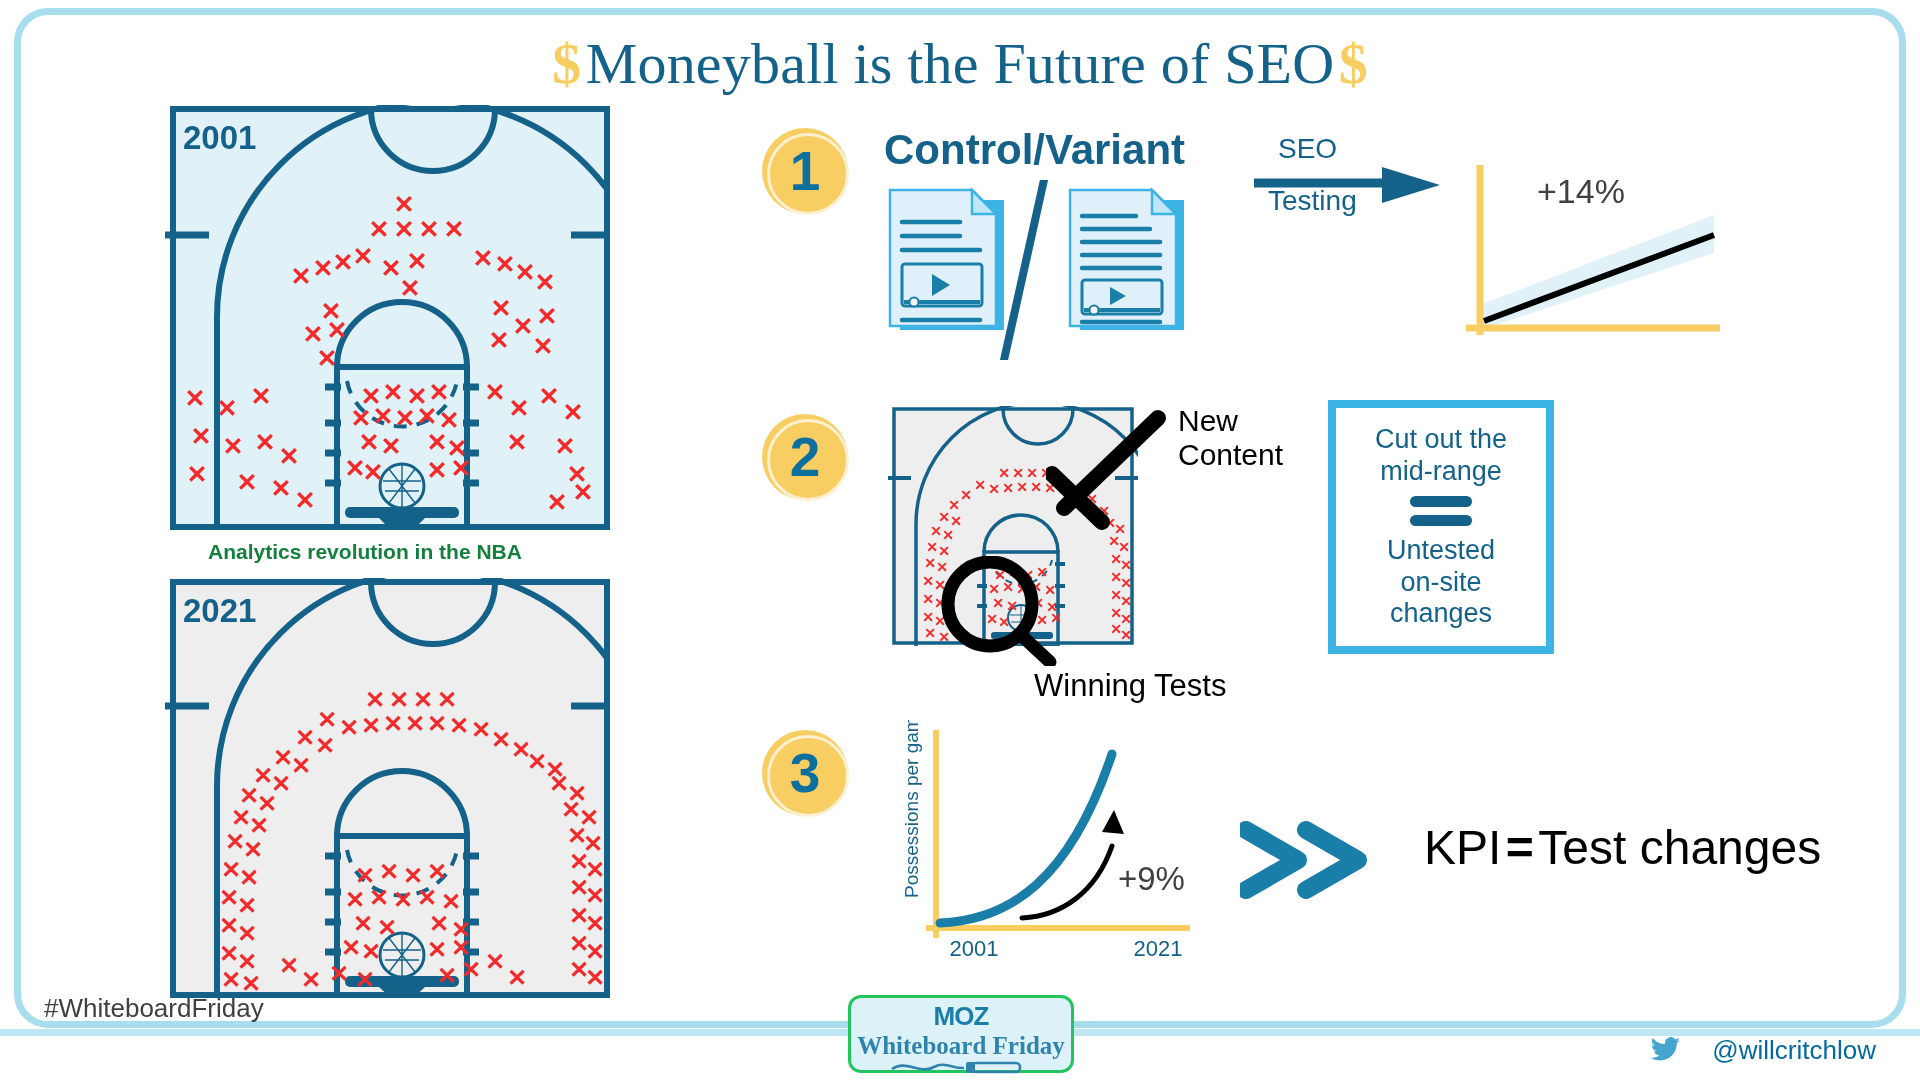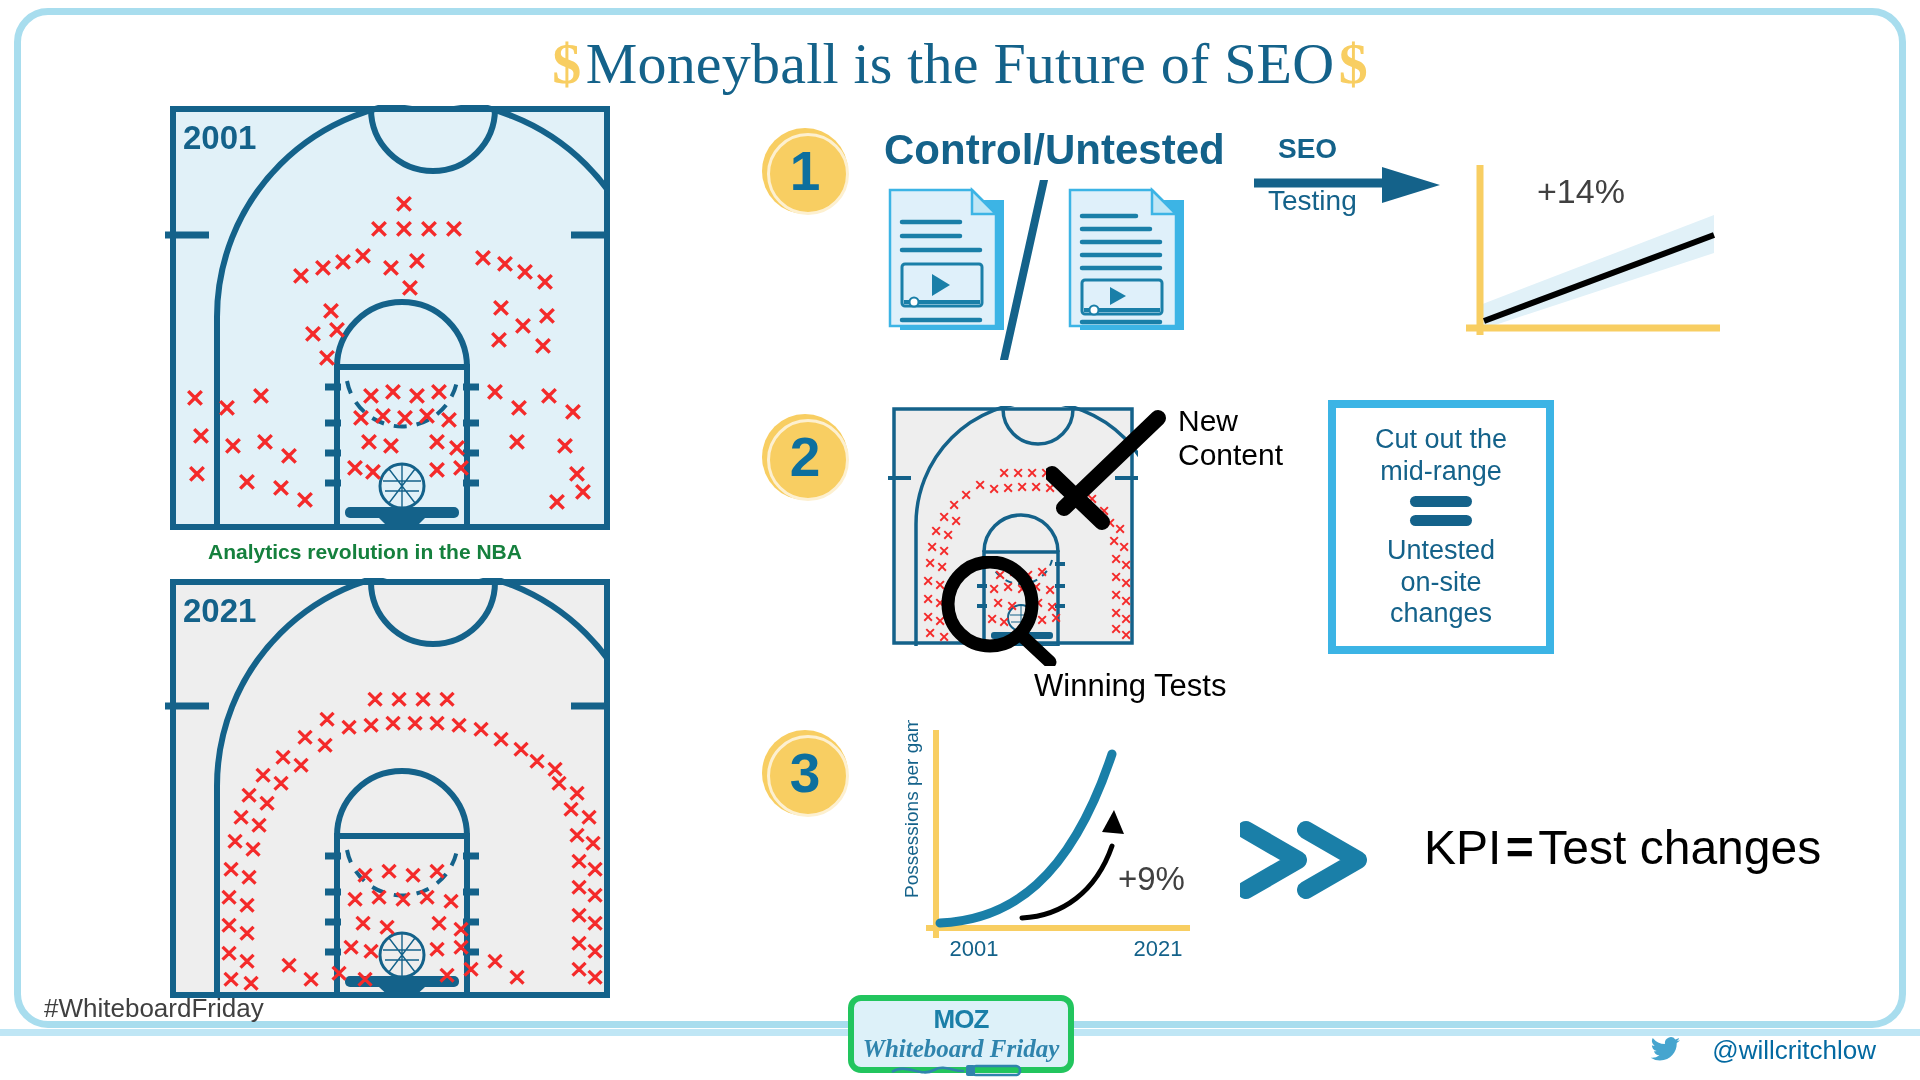--- a/index.html
+++ b/index.html
@@ -116,29 +116,28 @@
   }
   #twitter-handle {
     position:absolute; right:44px; top:1035px;
     font-size:26px; color:#0369a1; white-space:nowrap;
   }
   #bird { position:absolute; right:238px; top:1036px; }
 
   #moz-badge {
     position:absolute; left:848px; top:995px;
     width:226px; height:78px;
-    background:#ddf1f9; border:6px solid #22c55e; border-radius:13px;
+    background:#ddf1f9; border:3px solid #22c55e; border-radius:13px;
     text-align:center;
   }
   #moz-logo { margin-top:4px; }
   #moz-wbf {
     font-family:"Liberation Serif", serif;
     font-size:25px; color:#2f84ad; font-weight:bold;
     margin-top:-2px;
-    font-style:italic;
   }
   .footer-rule {
     position:absolute; top:1029px; height:7px; background:#bfe6f5;
   }
 </style>
 </head>
 <body>
 
 <div id="frame"></div>
 
@@ -357,21 +356,21 @@
         <text x="146" y="410">✕</text>
     </g>
   </svg>
   <span class="year-label" style="left:18px;top:14px;">2021</span>
 </div>
 
 <div class="badge" style="left:762px;top:128px;">
   <span>1</span>
 </div>
 
-<div class="h-control">Control/Untested</div>
+<div class="h-control">Control/Variant</div>
 
 <svg style="position:absolute;left:884px;top:180px;" width="330" height="180">
 
   <g>
     <rect x="16" y="20" width="104" height="130" fill="#3cb4e5"></rect>
     <path d="M6 10 h82 l24 24 v112 h-106 z" fill="#dff0fa" stroke="#3cb4e5" stroke-width="2.5"></path>
     <path d="M88 10 v24 h24 z" fill="#bfe6f5" stroke="#3cb4e5" stroke-width="2.5"></path>
     <g stroke="#1a7fa8" stroke-width="4.5" stroke-linecap="round">
       <line x1="18" y1="42" x2="76" y2="42"></line>
         <line x1="18" y1="56" x2="76" y2="56"></line>
@@ -398,21 +397,21 @@
       <line x1="198" y1="88" x2="276" y2="88"></line>
     </g>
     <rect x="198" y="100" width="80" height="34" fill="none" stroke="#1a7fa8" stroke-width="3" rx="3"></rect>
     <path d="M226 107 l16 9 l-16 9 z" fill="#1a7fa8"></path>
     <line x1="200" y1="130" x2="276" y2="130" stroke="#1a7fa8" stroke-width="4"></line>
     <circle cx="210" cy="130" r="4.5" fill="#fff" stroke="#1a7fa8" stroke-width="2"></circle>
     <line x1="198" y1="142" x2="276" y2="142" stroke="#1a7fa8" stroke-width="4.5" stroke-linecap="round"></line>
   </g>
 </svg>
 
-<div class="seo-label" style="left:1278px;top:133px;font-weight:bold;">SEO</div>
+<div class="seo-label" style="left:1278px;top:133px;">SEO</div>
 <div class="seo-label" style="left:1268px;top:185px;">Testing</div>
 <svg style="position:absolute;left:1252px;top:165px;" width="190" height="44">
   <line x1="2" y1="18" x2="140" y2="18" stroke="#14628a" stroke-width="9"></line>
   <path d="M130 2 l58 18 l-58 18 z" fill="#14628a"></path>
 </svg>
 
 <svg style="position:absolute;left:1452px;top:145px;" width="270" height="200">
   <path d="M28 185 L262 108 L262 70 L28 160 Z" fill="#e1f1f8"></path>
   <line x1="28" y1="20" x2="28" y2="190" stroke="#f8ce62" stroke-width="7"></line>
   <line x1="14" y1="183" x2="268" y2="183" stroke="#f8ce62" stroke-width="7"></line>

